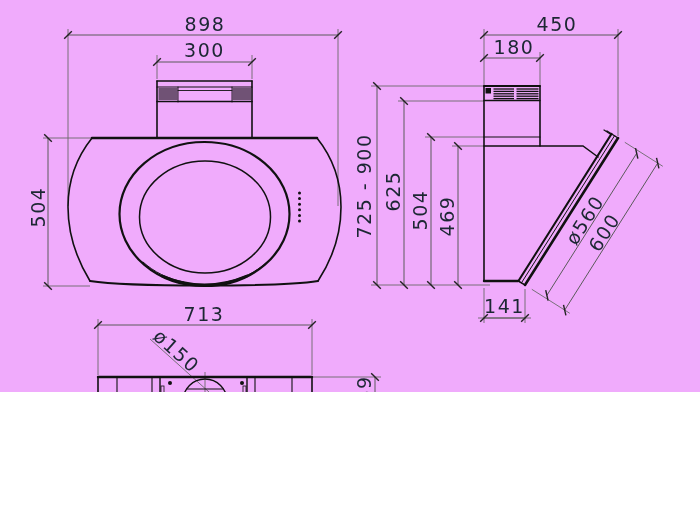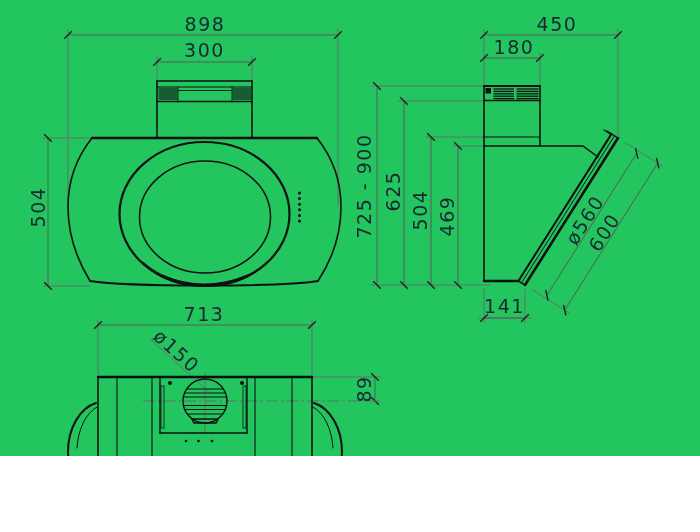--- a/index.html
+++ b/index.html
@@ -1,16 +1,16 @@
 <!DOCTYPE html>
 <html><head>
 <meta charset="utf-8">
 <style>
   html,body{margin:0;padding:0;background:#ffffff;}
-  .stage{position:relative;width:700px;height:456px;background:#22c55e;overflow:hidden;
+  .stage{position:relative;width:700px;height:392px;background:#f0abfc;overflow:hidden;
          font-family:"DejaVu Sans","Liberation Sans",sans-serif;}
   svg{display:block;}
   text{fill:#1c2733;font-size:19px;letter-spacing:1.5px;font-family:"DejaVu Sans","Liberation Sans",sans-serif;}
   .obj{stroke:#111;fill:none;stroke-linecap:round;}
   .dim{stroke:#5a5a5a;stroke-width:1;fill:none;}
   .ext{stroke:#6a6a6a;stroke-width:0.9;fill:none;}
   .thick{stroke-width:2.5;}
   .med{stroke-width:1.6;}
   .thin{stroke-width:1.1;}
 </style>

